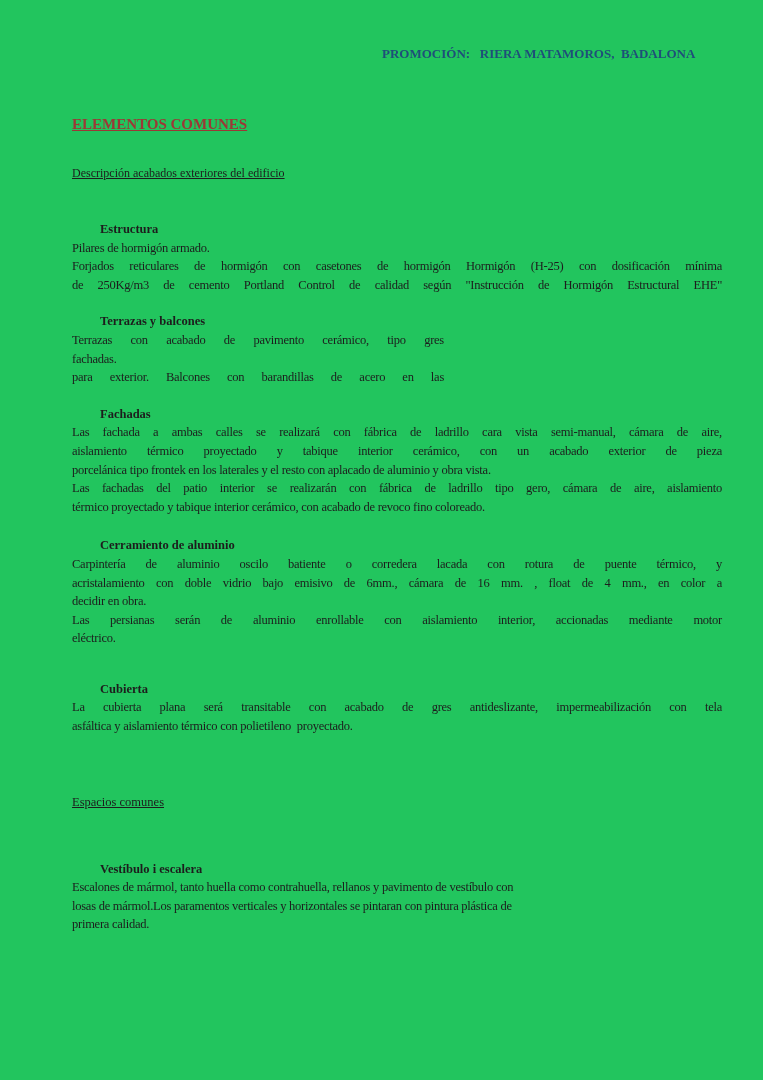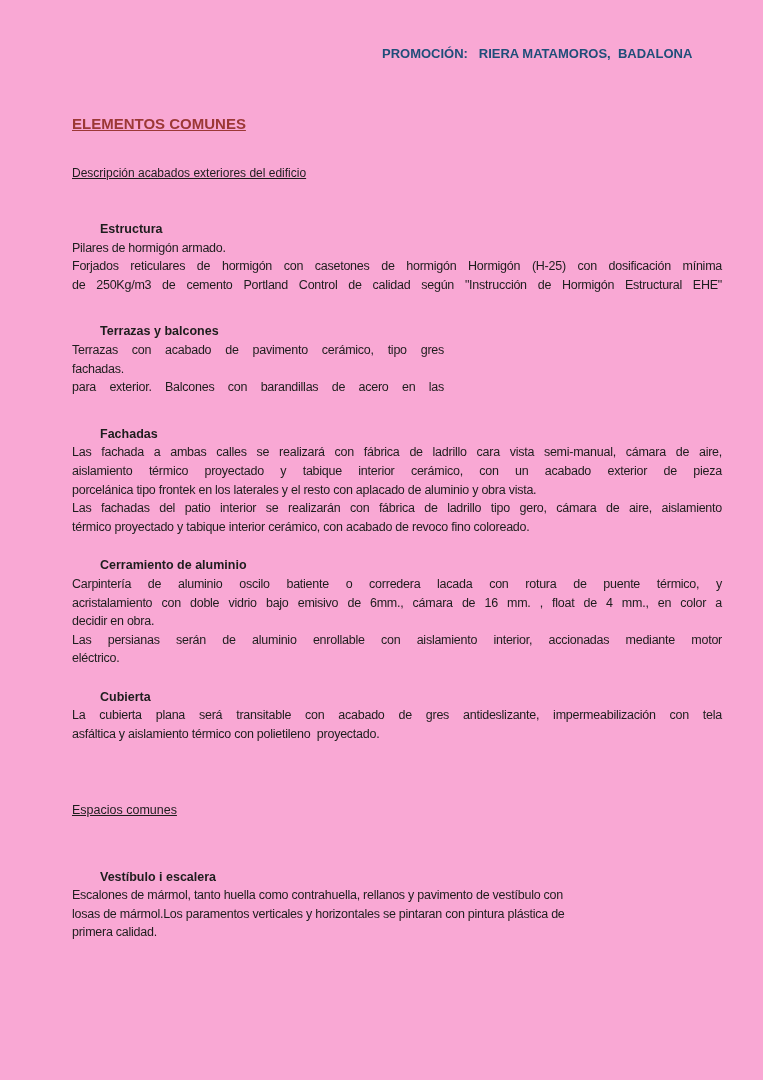--- a/index.html
+++ b/index.html
@@ -1,23 +1,23 @@
 <!DOCTYPE html>
 <html><head>
 <meta charset="utf-8">
 <style>
   html, body { margin: 0; padding: 0; background: #ffffff; }
   .page {
     position: relative;
     width: 763px;
     height: 1080px;
     box-sizing: border-box;
-    background: #f9a8d4;
+    background: #22c55e;
     padding: 45px 41px 0 72px;
-    font-family: Liberation Sans, sans-serif;
+    font-family: Liberation Serif, serif;
     color: #1d1d1d;
     overflow: hidden;
   }
   .promo {
     margin-left: 310px;
     font-size: 13px;
     font-weight: bold;
     line-height: 18px;
     color: #1F4E79;
     white-space: pre-wrap;
@@ -29,24 +29,24 @@
     color: #9C3836;
     text-decoration: underline;
     line-height: 18px;
   }
   .h-sub {
     margin-top: 31px;
     font-size: 12px;
     text-decoration: underline;
     line-height: 18px;
   }
-  .sec { margin-top: 28px; }
+  .sec { margin-top: 18px; }
   .sec-first { margin-top: 38px; }
   .sec-cerramiento { margin-top: 20px; }
-  .sec-cubierta { margin-top: 20px; }
+  .sec-cubierta { margin-top: 32px; }
   .h-spaces {
     margin-top: 57px;
     font-size: 12.5px;
     text-decoration: underline;
     line-height: 18px;
   }
   .sec-vestibulo { margin-top: 49px; }
   .sec-title {
     font-size: 12.5px;
     font-weight: bold;

